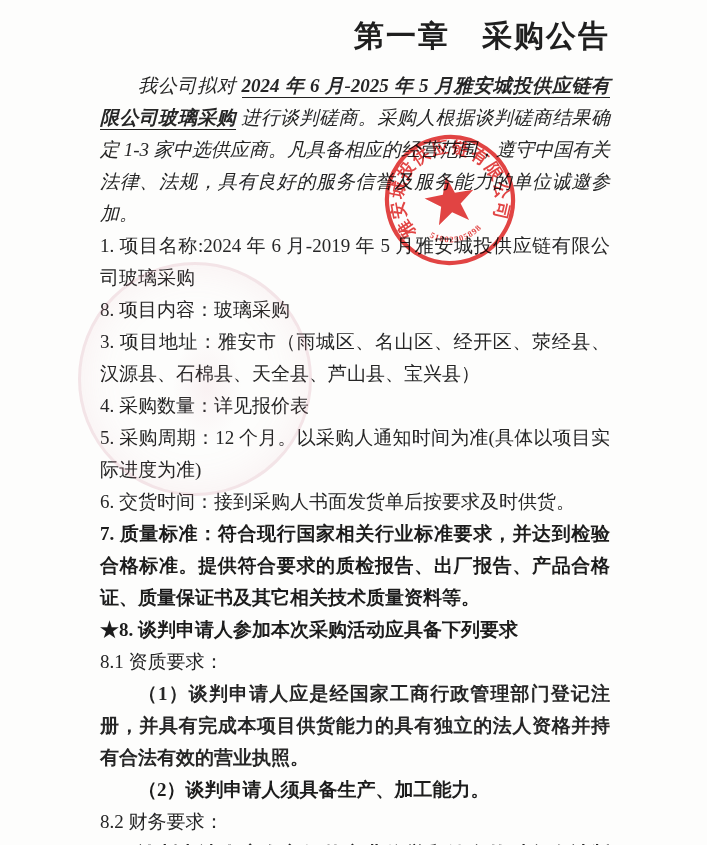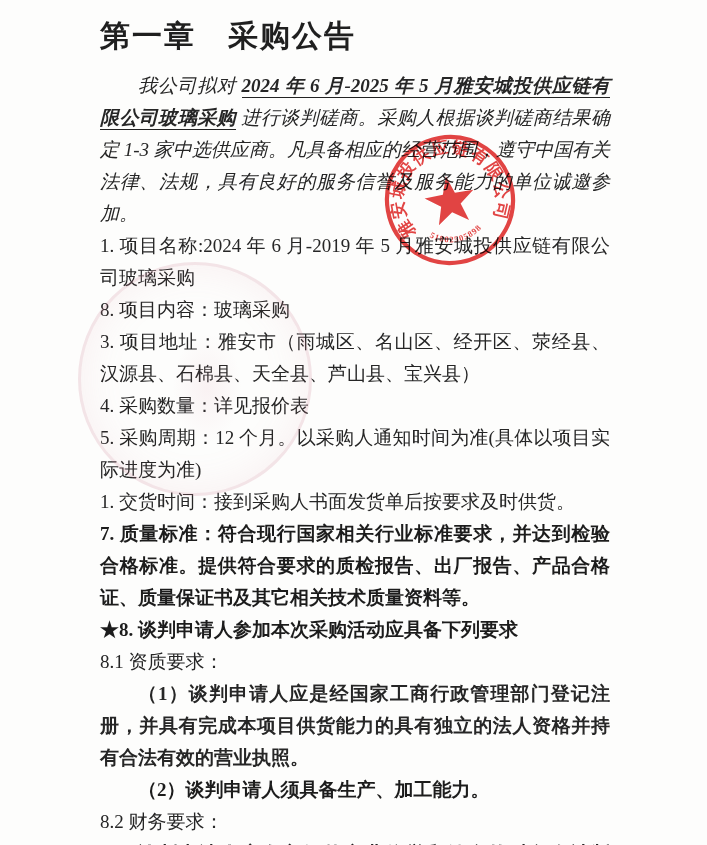--- a/index.html
+++ b/index.html
@@ -7,21 +7,21 @@
     width:707px;height:845px;
     background:#fdfdfc;
     font-family:"Liberation Serif","DejaVu Serif",serif;
     color:#262626;
     position:relative;
     overflow:hidden;
   }
   .page{position:relative;width:707px;height:845px;}
   .doc-title{
     margin:14px 97px 0 100px;
-    text-align:left;
+    text-align:right;
     font-size:30px;
     font-weight:bold;
     letter-spacing:2px;
     color:#1f1f1f;
     line-height:44px;
   }
   .content{
     margin:12px 97px 0 100px;
     width:510px;
     font-size:19px;
@@ -74,21 +74,21 @@
   <div class="doc-title">第一章　采购公告</div>
 
   <div class="content">
     <p class="intro"><span>我公司拟对 </span><span class="ul-bold">2024 年 6 月-2025 年 5 月雅安城投供应链有限公司玻璃采购</span><span> 进行谈判磋商。采购人根据谈判磋商结果确定 1-3 家中选供应商。凡具备相应的经营范围，遵守中国有关法律、法规，具有良好的服务信誉及服务能力的单位诚邀参加。</span></p>
 
     <p>1. 项目名称:2024 年 6 月-2019 年 5 月雅安城投供应链有限公司玻璃采购</p>
     <p>8. 项目内容：玻璃采购</p>
     <p>3. 项目地址：雅安市（雨城区、名山区、经开区、荥经县、汉源县、石棉县、天全县、芦山县、宝兴县）</p>
     <p>4. 采购数量：详见报价表</p>
     <p>5. 采购周期：12 个月。以采购人通知时间为准(具体以项目实际进度为准)</p>
-    <p>1. 交货时间：接到采购人书面发货单后按要求及时供货。</p>
+    <p>6. 交货时间：接到采购人书面发货单后按要求及时供货。</p>
     <p class="bold">7. 质量标准：符合现行国家相关行业标准要求，并达到检验合格标准。提供符合要求的质检报告、出厂报告、产品合格证、质量保证书及其它相关技术质量资料等。</p>
     <p class="bold">★8. 谈判申请人参加本次采购活动应具备下列要求</p>
     <p>8.1 资质要求：</p>
     <p class="indent">（1）谈判申请人应是经国家工商行政管理部门登记注册，并具有完成本项目供货能力的具有独立的法人资格并持有合法有效的营业执照。</p>
     <p class="bold indent">（2）谈判申请人须具备生产、加工能力。</p>
     <p>8.2 财务要求：</p>
     <p class="indent">谈判申请人应有良好的商业信誉和健全的财务会计制度；提供相应承诺函。</p>
   </div>
 
   <svg class="stamp" viewBox="0 0 140 140" aria-hidden="true">

